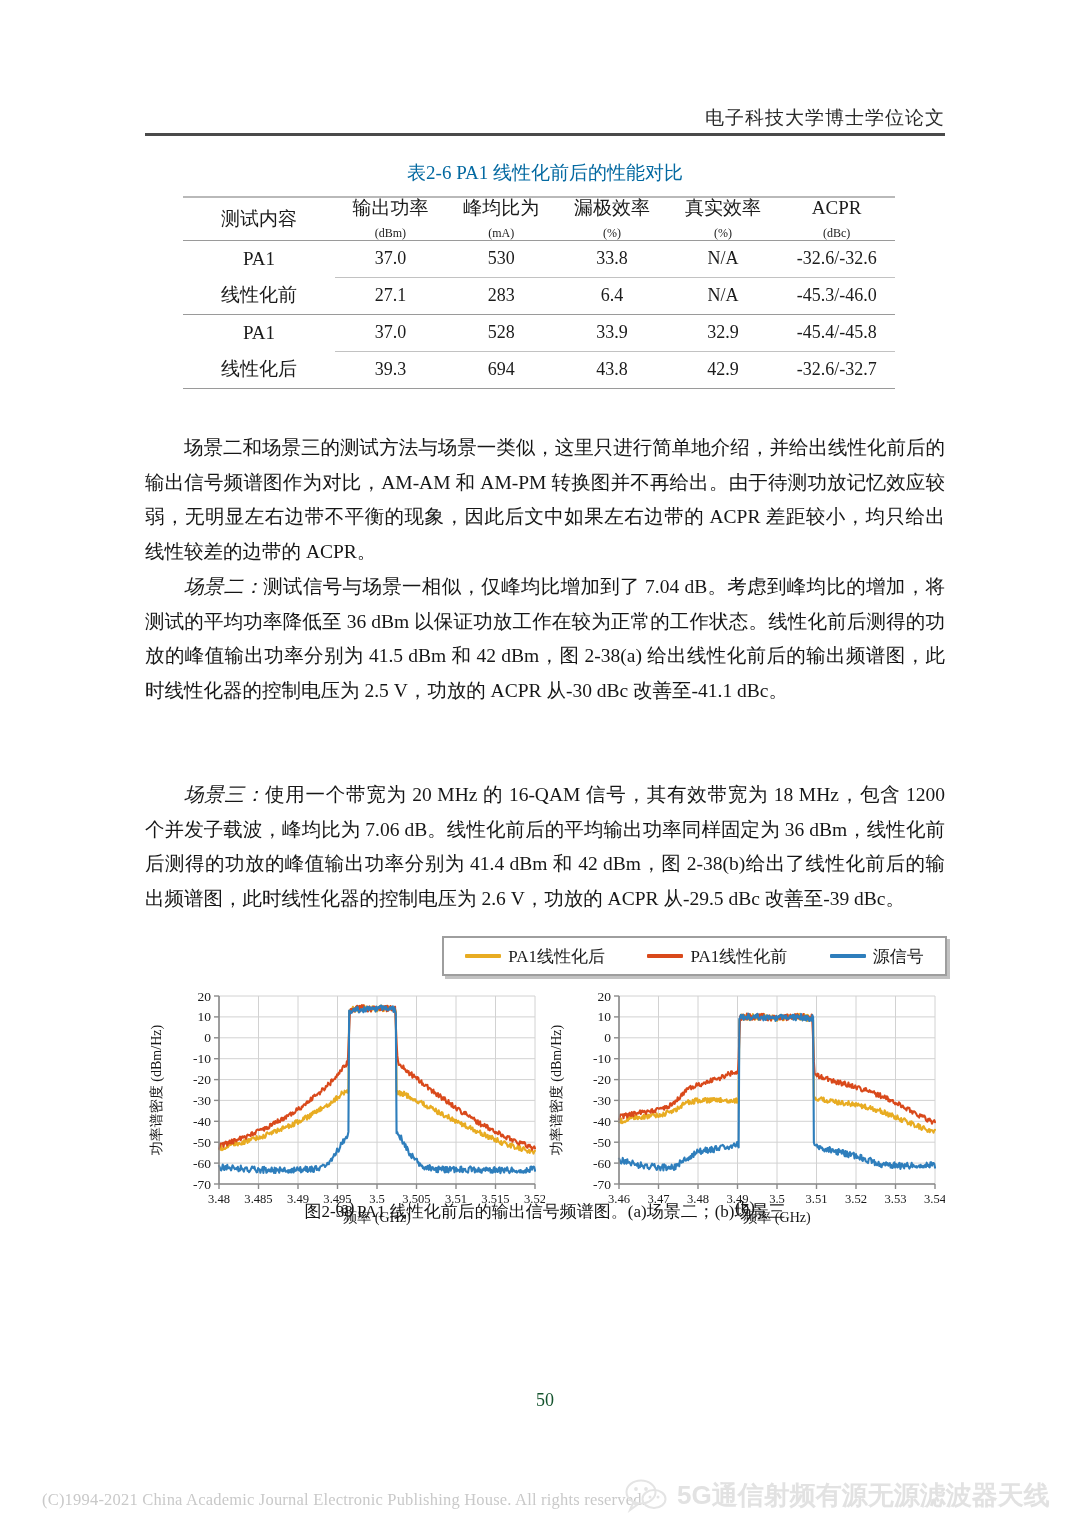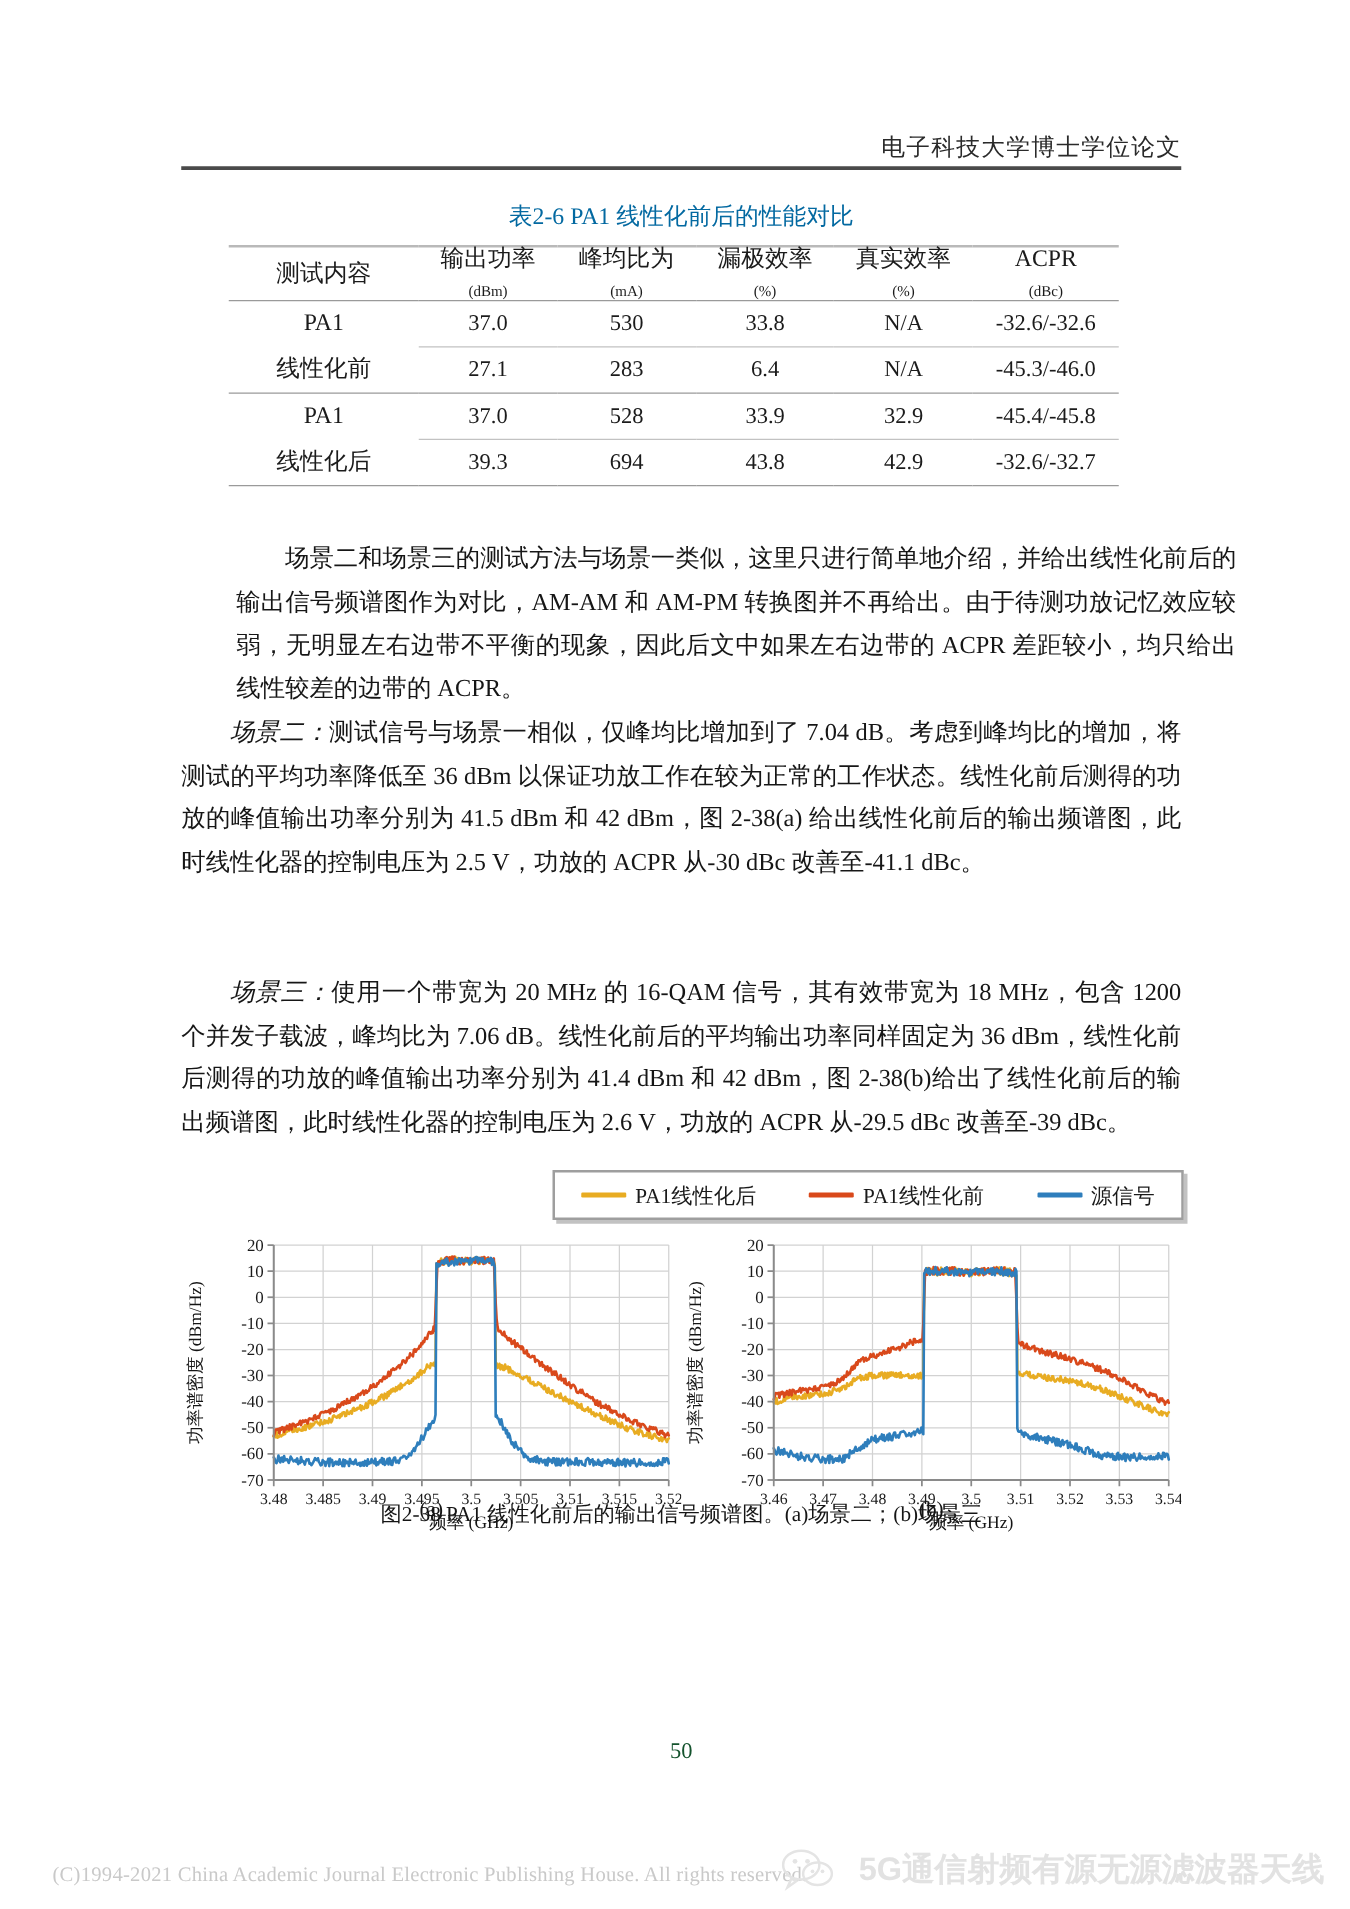--- a/index.html
+++ b/index.html
@@ -67,21 +67,21 @@
     text-align:center;font-size:17px;color:#151515;}
 
   
   .pagenum{position:absolute;left:145px;top:1390px;width:800px;
     text-align:center;font-size:18px;color:#14532d;}
 
   
   .cnki{position:absolute;left:42px;top:1490px;font-size:16.5px;
     color:#c9c9c9;white-space:nowrap;letter-spacing:.2px;}
   .wm{position:absolute;left:625px;top:1478px;display:flex;align-items:center;
-    gap:20px;color:#e2e2e2;font-size:26px;font-weight:bold;white-space:nowrap;
+    gap:10px;color:#e2e2e2;font-size:26px;font-weight:bold;white-space:nowrap;
     font-family:"Liberation Sans","DejaVu Sans",sans-serif;}
   .wm-icon{flex:0 0 auto;}
 </style>
 </head>
 <body>
 
 <div class="page">
 
   <div class="header">
     <div class="header-title">电子科技大学博士学位论文</div>
@@ -148,21 +148,21 @@
             <td>39.3</td>
             <td>694</td>
             <td>43.8</td>
             <td>42.9</td>
             <td>-32.6/-32.7</td>
           </tr>
         </tbody>
     </table>
   </div>
 
-  <div class="para" style="top:431px;margin-left:44px;">场景二和场景三的测试方法与场景一类似，这里只进行简单地介绍，并给出线性化前后的输出信号频谱图作为对比，AM-AM 和 AM-PM 转换图并不再给出。由于待测功放记忆效应较弱，无明显左右边带不平衡的现象，因此后文中如果左右边带的 ACPR 差距较小，均只给出线性较差的边带的 ACPR。</div>
+  <div class="para" style="top:431px;">场景二和场景三的测试方法与场景一类似，这里只进行简单地介绍，并给出线性化前后的输出信号频谱图作为对比，AM-AM 和 AM-PM 转换图并不再给出。由于待测功放记忆效应较弱，无明显左右边带不平衡的现象，因此后文中如果左右边带的 ACPR 差距较小，均只给出线性较差的边带的 ACPR。</div>
 
   <div class="para" style="top:570px;">
     <span class="em">场景二：</span><span>测试信号与场景一相似，仅峰均比增加到了 7.04 dB。考虑到峰均比的增加，将测试的平均功率降低至 36 dBm 以保证功放工作在较为正常的工作状态。线性化前后测得的功放的峰值输出功率分别为 41.5 dBm 和 42 dBm，图 2-38(a) 给出线性化前后的输出频谱图，此时线性化器的控制电压为 2.5 V，功放的 ACPR 从-30 dBc 改善至-41.1 dBc。</span>
   </div>
 
   <div class="para" style="top:778px;">
     <span class="em">场景三：</span><span>使用一个带宽为 20 MHz 的 16-QAM 信号，其有效带宽为 18 MHz，包含 1200 个并发子载波，峰均比为 7.06 dB。线性化前后的平均输出功率同样固定为 36 dBm，线性化前后测得的功放的峰值输出功率分别为 41.4 dBm 和 42 dBm，图 2-38(b)给出了线性化前后的输出频谱图，此时线性化器的控制电压为 2.6 V，功放的 ACPR 从-29.5 dBc 改善至-39 dBc。</span>
   </div>
 
   <div class="figure">

